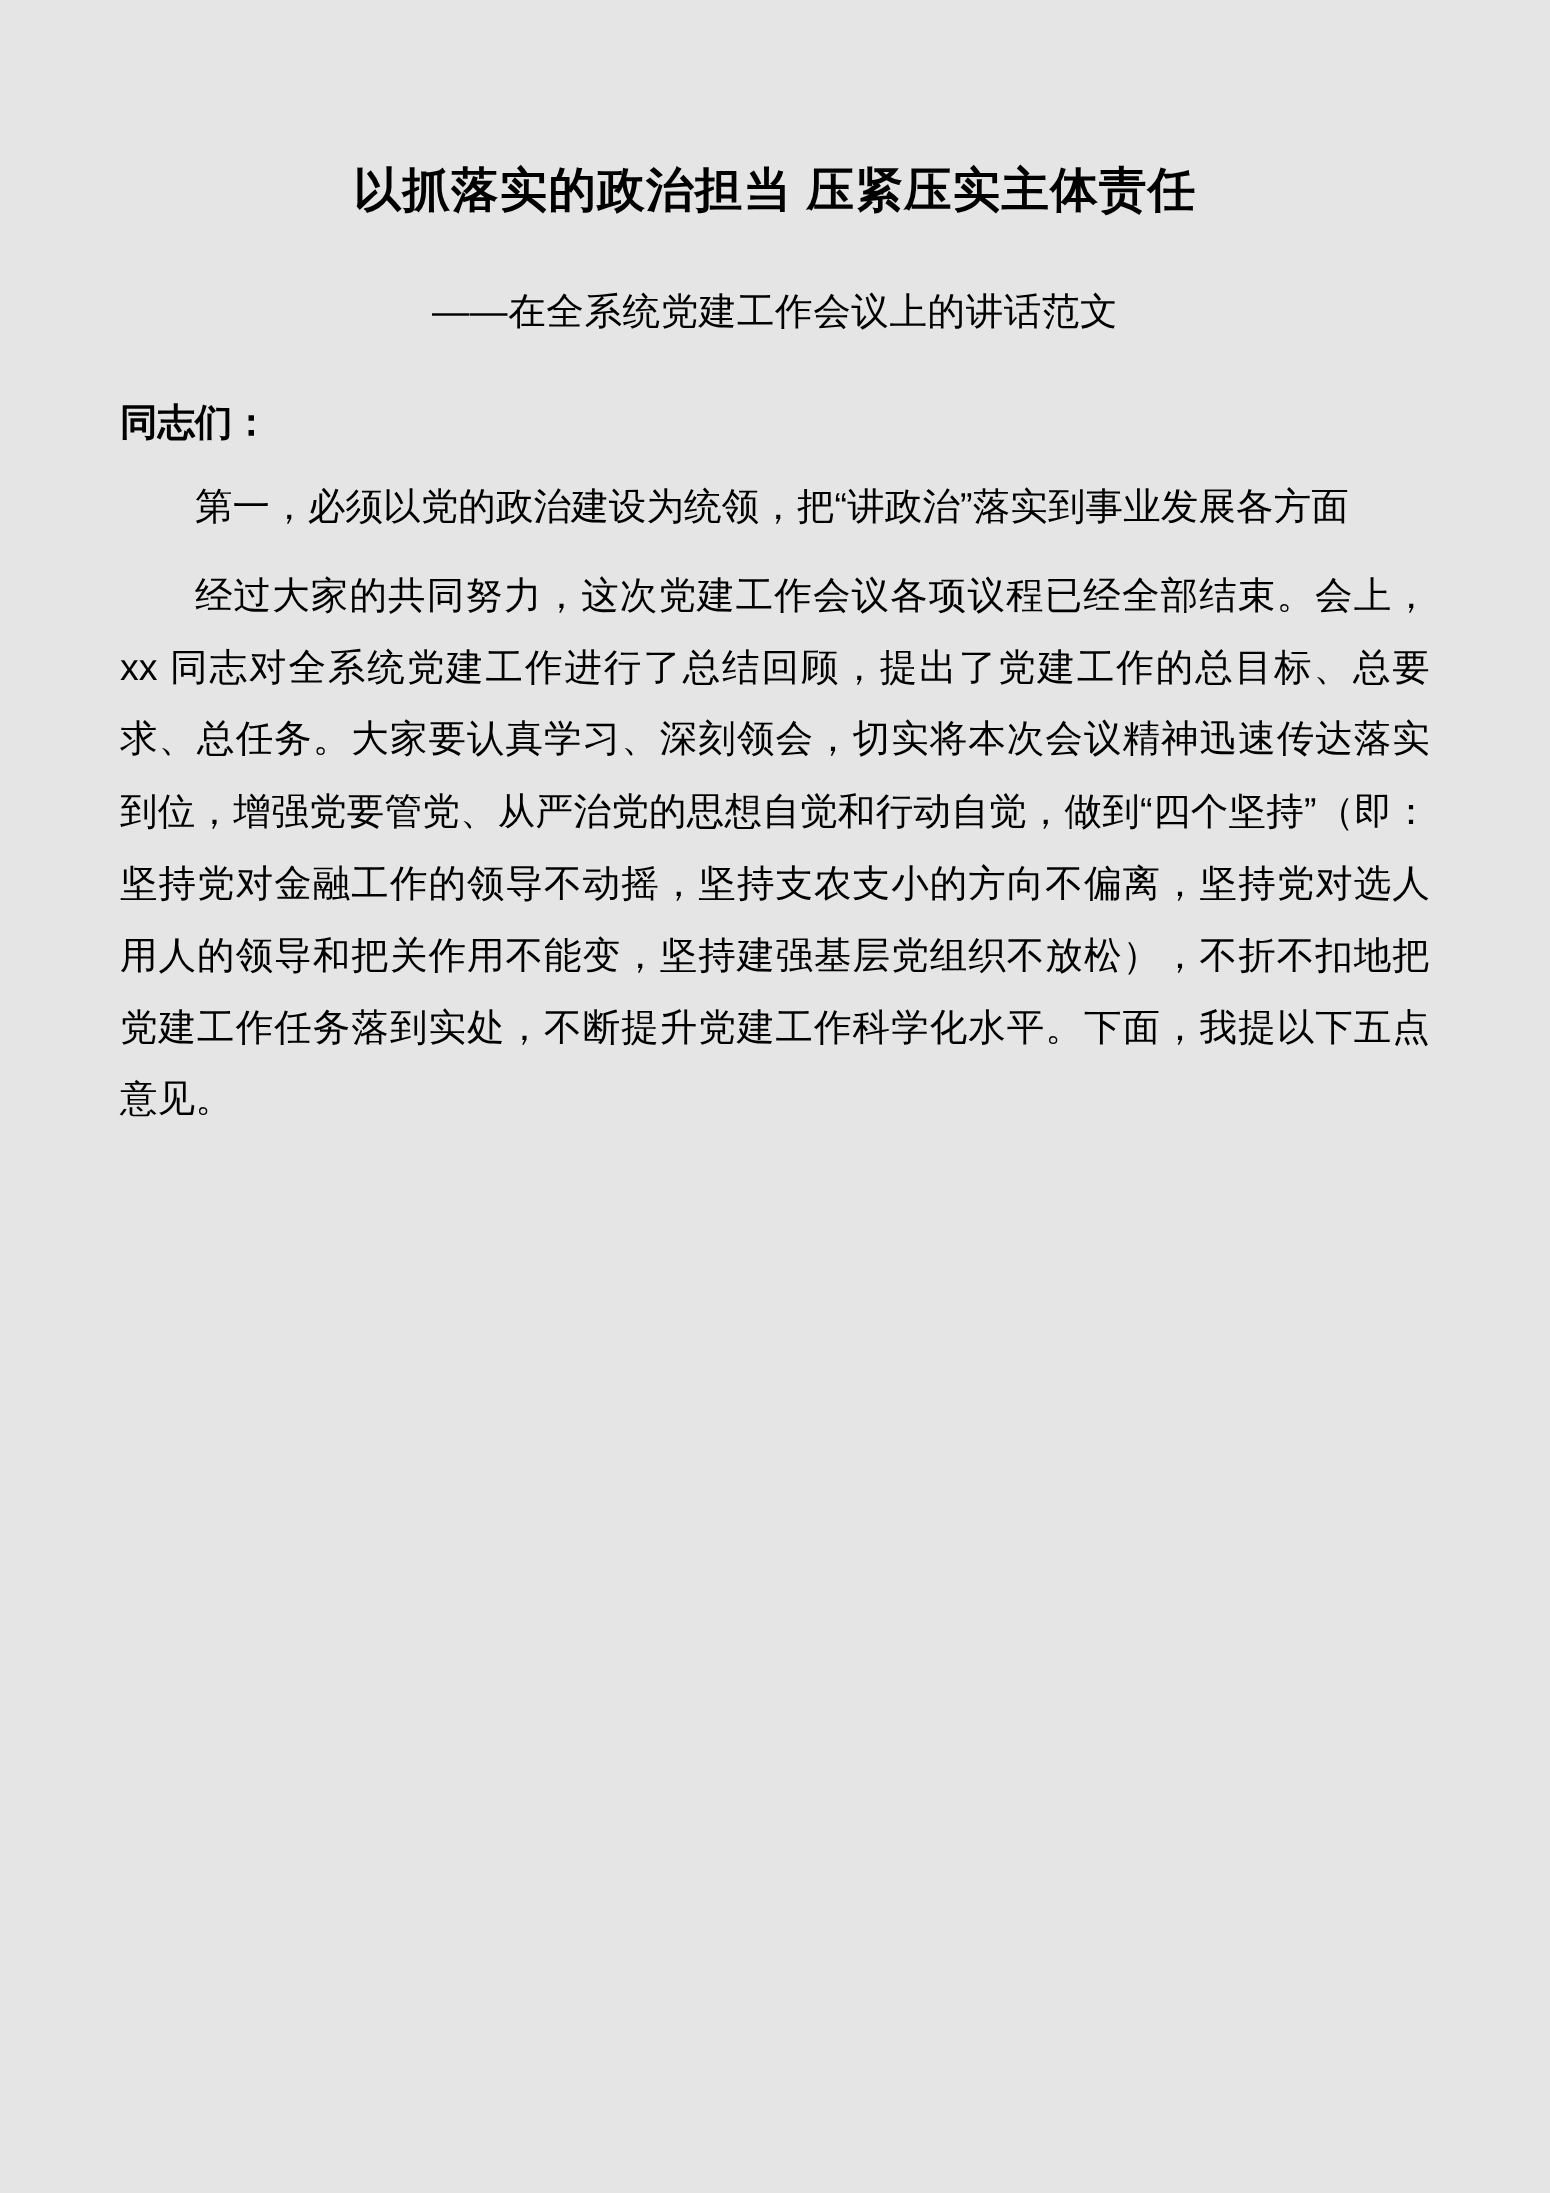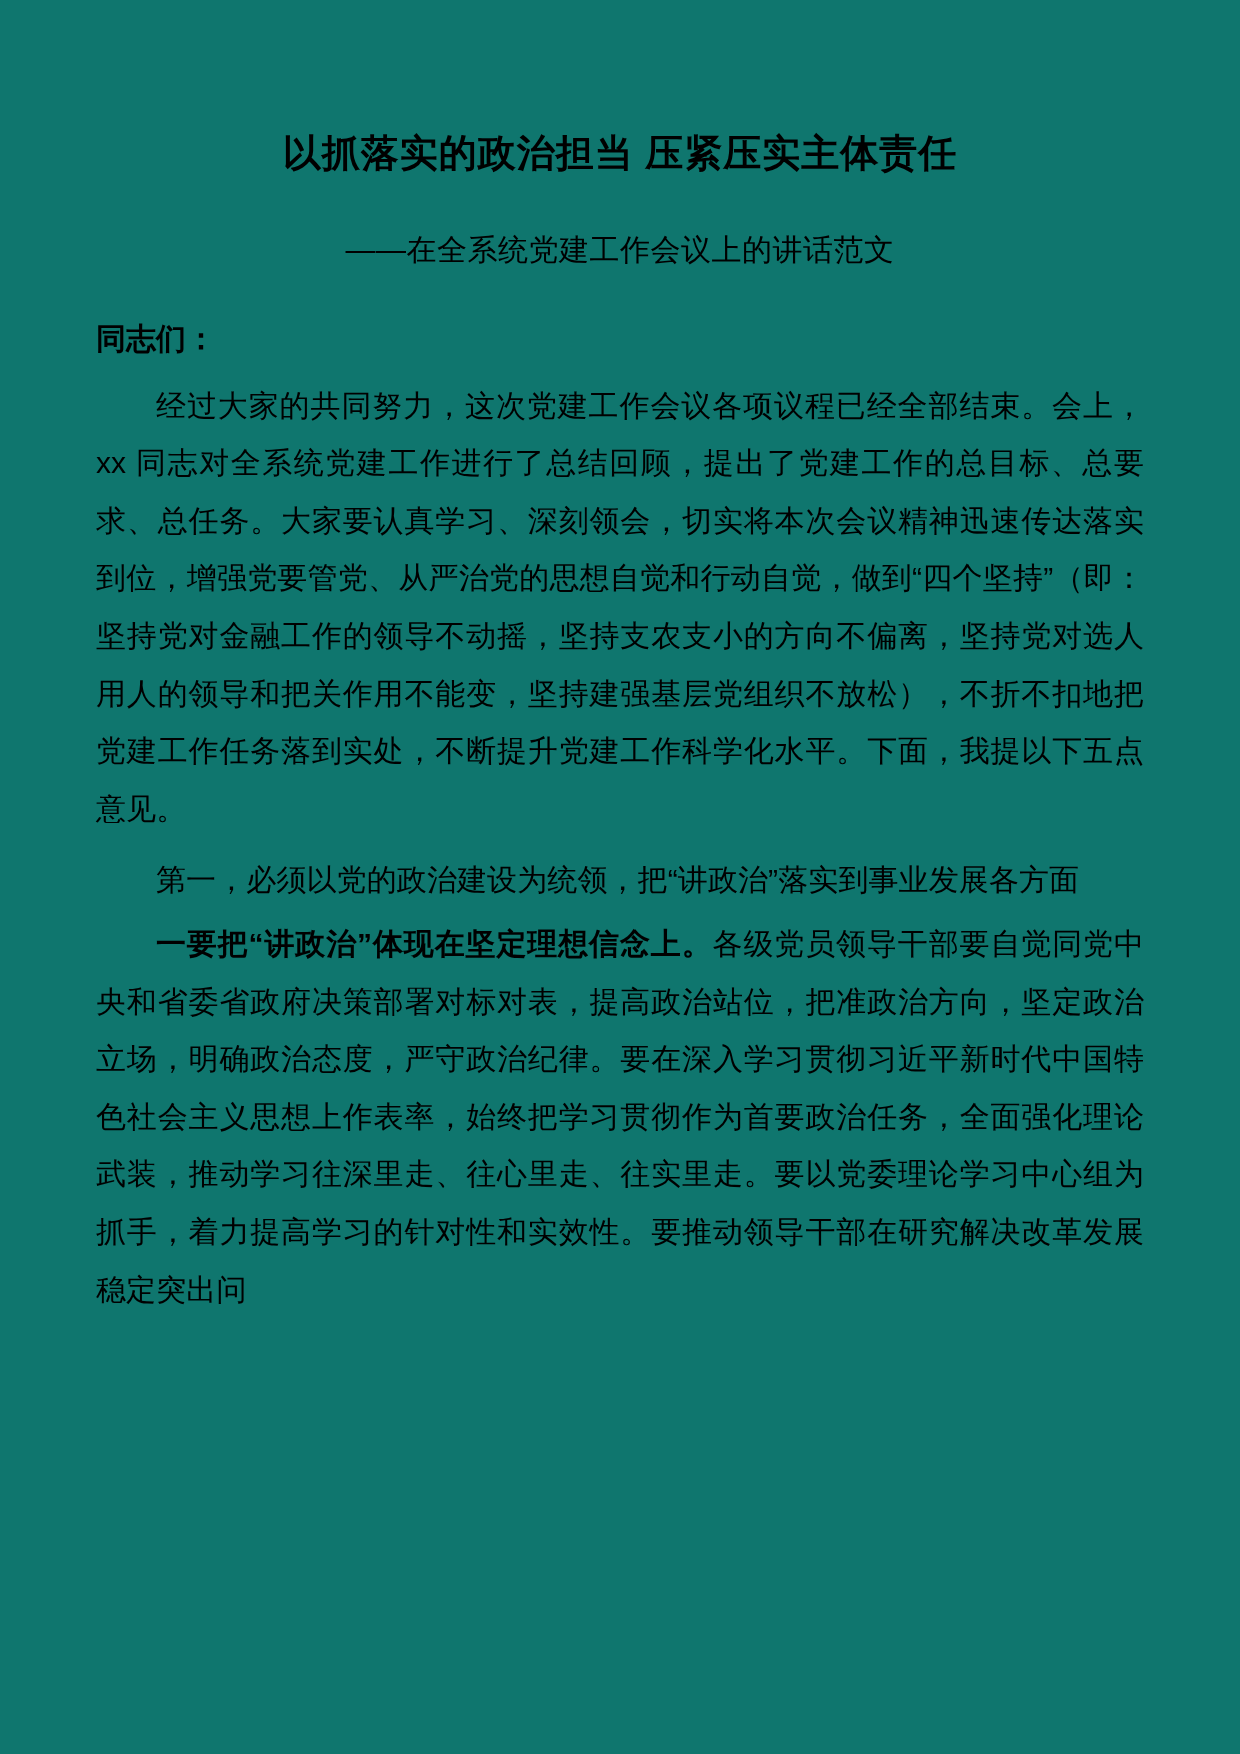--- a/index.html
+++ b/index.html
@@ -10,21 +10,21 @@
   }
   body {
     font-family: "Liberation Sans", "DejaVu Sans", sans-serif;
     color: #000000;
   }
   .page {
     position: relative;
     width: 1240px;
     height: 1754px;
     margin: 0 auto;
-    background: #0f766e;
+    background: #e5e5e5;
     box-sizing: border-box;
     padding: 96px 96px 60px 96px;
     overflow: hidden;
   }
   .doc-title {
     font-size: 38px;
     font-weight: bold;
     text-align: center;
     letter-spacing: 1px;
     line-height: 1.45;
@@ -68,19 +68,18 @@
 <body>
 
 <div class="page">
 
   <h1 class="doc-title">以抓落实的政治担当 压紧压实主体责任</h1>
 
   <div class="doc-subtitle">——在全系统党建工作会议上的讲话范文</div>
 
   <div class="salutation">同志们：</div>
 
+  <p class="body-para">第一，必须以党的政治建设为统领，把“讲政治”落实到事业发展各方面</p>
+
   <p class="body-para">经过大家的共同努力，这次党建工作会议各项议程已经全部结束。会上，xx 同志对全系统党建工作进行了总结回顾，提出了党建工作的总目标、总要求、总任务。大家要认真学习、深刻领会，切实将本次会议精神迅速传达落实到位，增强党要管党、从严治党的思想自觉和行动自觉，做到“四个坚持”（即：坚持党对金融工作的领导不动摇，坚持支农支小的方向不偏离，坚持党对选人用人的领导和把关作用不能变，坚持建强基层党组织不放松），不折不扣地把党建工作任务落到实处，不断提升党建工作科学化水平。下面，我提以下五点意见。</p>
 
-  <p class="body-para">第一，必须以党的政治建设为统领，把“讲政治”落实到事业发展各方面</p>
-
-  <p class="body-para tight"><span class="lead-bold">一要把“讲政治”体现在坚定理想信念上。</span><span>各级党员领导干部要自觉同党中央和省委省政府决策部署对标对表，提高政治站位，把准政治方向，坚定政治立场，明确政治态度，严守政治纪律。要在深入学习贯彻习近平新时代中国特色社会主义思想上作表率，始终把学习贯彻作为首要政治任务，全面强化理论武装，推动学习往深里走、往心里走、往实里走。要以党委理论学习中心组为抓手，着力提高学习的针对性和实效性。要推动领导干部在研究解决改革发展稳定突出问</span></p>
 
 </div>
 
 </body></html>

